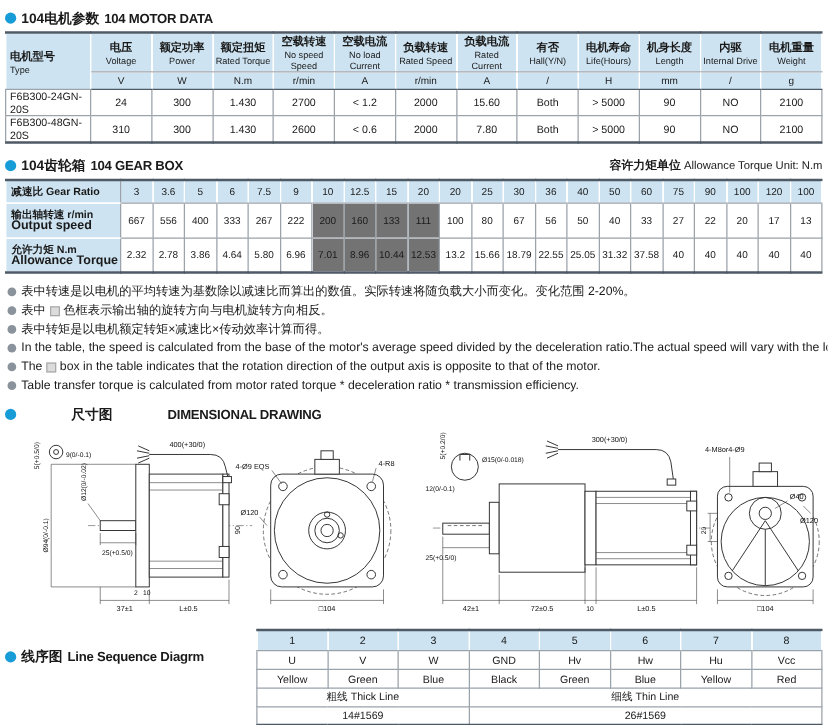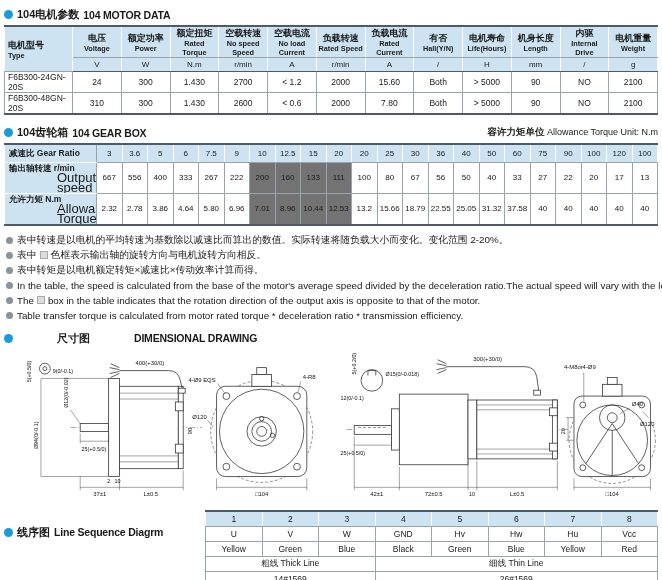--- a/index.html
+++ b/index.html
@@ -11,29 +11,29 @@
 .t-zh{font-weight:bold;font-size:11px;}
 .t-en{font-weight:bold;font-size:10.5px;letter-spacing:-0.2px;}
 .unit-note{margin-left:auto;font-size:9px;}
 .unit-note b{font-size:9.5px;padding-left:48px;}
 table{border-collapse:collapse;width:654px;table-layout:fixed;font-size:8.5px;}
 .dsheet{border-top:2.5px solid #4e5a66;border-bottom:2px solid #4e5a66;}
 th,td{border:1px solid #9aa2aa;padding:0 1px;text-align:center;overflow:hidden;font-weight:normal;}
 
 #motor-table .mh{background:#cde3f1;border:1px solid #fff;border-bottom:1px solid #9aa2aa;height:27px;}
 #motor-table .mh .hz{font-size:9px;font-weight:bold;line-height:12px;}
-#motor-table .mh .he{font-size:7.3px;font-weight:bold;line-height:9px;}
+#motor-table .mh .he{font-size:7.3px;font-weight:normal;line-height:9px;}
 #motor-table .mu{background:#cde3f1;border:1px solid #fff;border-top:1px solid #9aa2aa;border-bottom:1px solid #4e5a66;height:14px;font-size:8px;}
 #motor-table td{height:15px;}
 #motor-table .tcol{text-align:left;padding-left:3px;}
 #motor-table col.c0{width:68px;}
 
 #gear-table .gl{background:#cde3f1;border:1px solid #fff;border-right:1px solid #9aa2aa;text-align:left;padding-left:4px;}
 #gear-table .gl .hz{font-size:8.5px;font-weight:bold;line-height:10px;}
-#gear-table .gl .he{font-size:13px;font-weight:normal;line-height:10px;margin-left:48px;}
+#gear-table .gl .he{font-size:10px;font-weight:bold;line-height:10px;}
 #gear-table .gh{background:#cde3f1;border:1px solid #fff;border-bottom:1px solid #9aa2aa;height:18px;font-size:8px;}
 #gear-table td{height:28px;font-size:8px;padding:0;}
 #gear-table td.sh{background:#737373;}
 #gear-table col.c0{width:92px;}
 
 #notes{margin:7px 0 0 2px;}
 .note{display:flex;align-items:center;height:15px;}
 .nb{width:7px;height:7px;border-radius:50%;background:#8a929b;margin-right:4px;flex:0 0 auto;}
 .nt{font-size:9.8px;white-space:nowrap;}
 .gbox{width:8px;height:8px;background:#dcdcdc;border:1px solid #aaa;margin:0 3px;flex:0 0 auto;}

